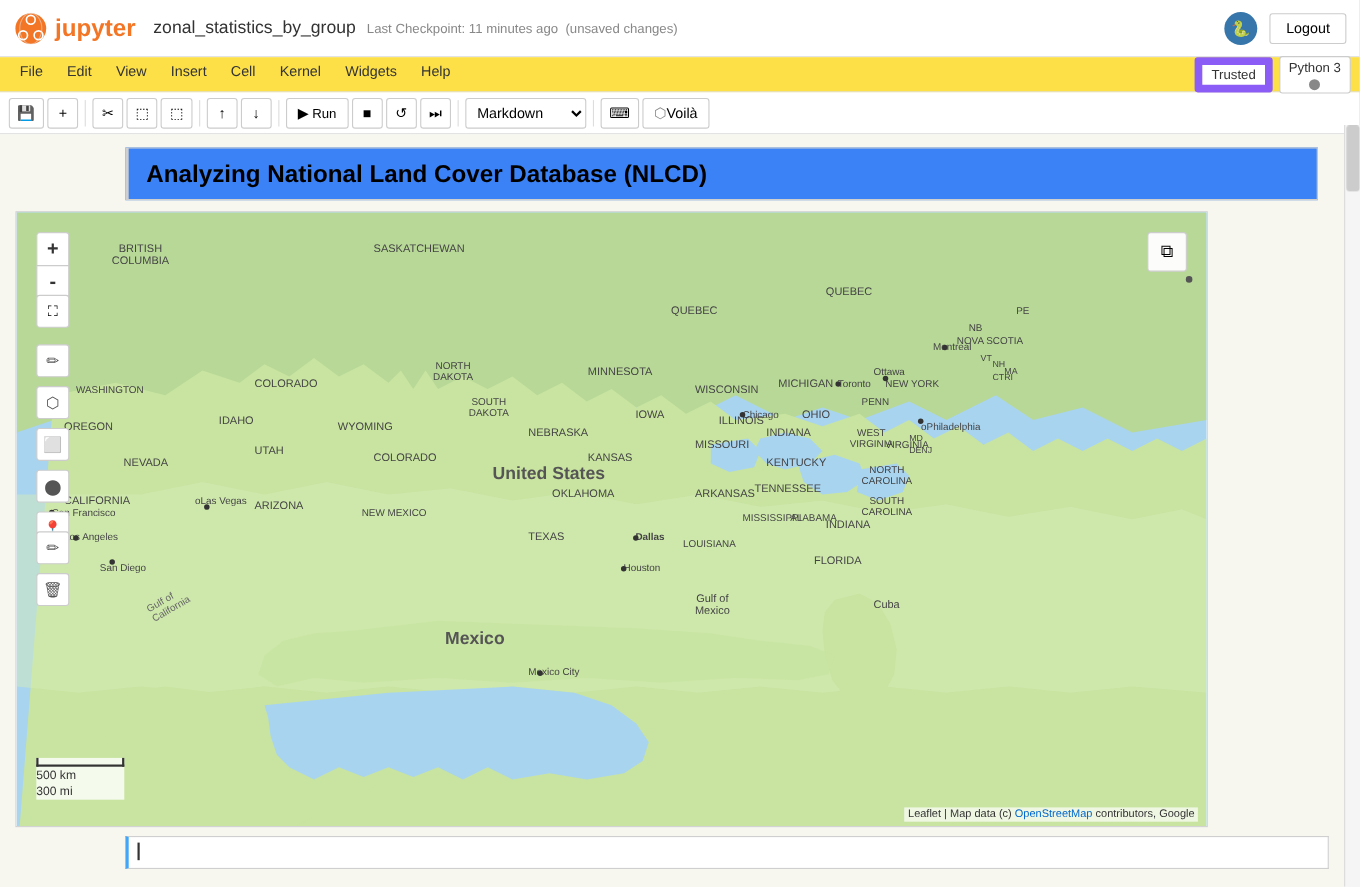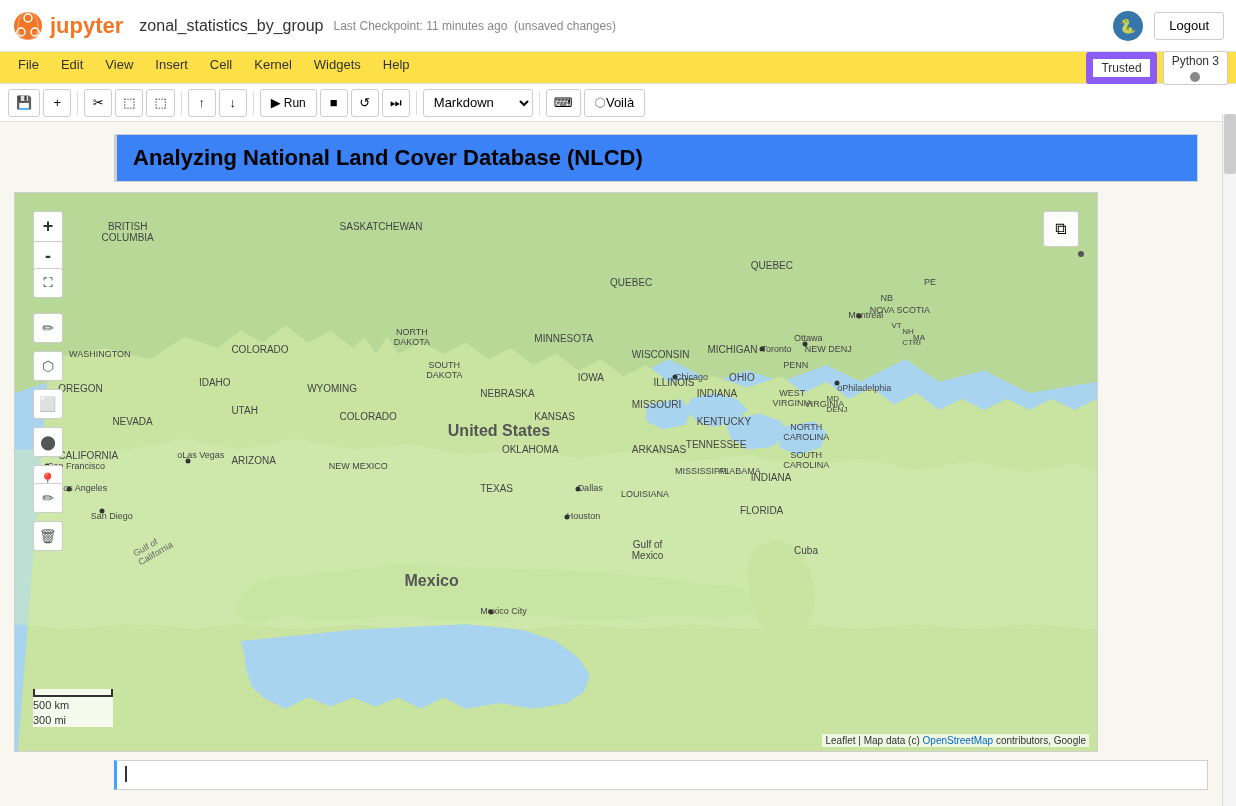--- a/index.html
+++ b/index.html
@@ -336,21 +336,21 @@
             <div class="map-label" style="top:25%; left:83%; font-size:8px;">MA</div>
             <div class="map-label" style="top:26%; left:82%; font-size:8px;">CTRI</div>
             <div class="map-label" style="top:34%; left:4%; font-size:10px;">OREGON</div>
             <div class="map-label" style="top:33%; left:17%; font-size:10px;">IDAHO</div>
             <div class="map-label" style="top:34%; left:27%; font-size:10px;">WYOMING</div>
             <div class="map-label" style="top:30%; left:38%; font-size:9px; text-align:center;">SOUTH<br>DAKOTA</div>
             <div class="map-label" style="top:32%; left:52%; font-size:10px;">IOWA</div>
             <div class="map-label" style="top:33%; left:59%; font-size:10px;">ILLINOIS</div>
             <div class="map-label" style="top:32%; left:66%; font-size:10px;">OHIO</div>
             <div class="map-label" style="top:30%; left:71%; font-size:9px;">PENN</div>
-            <div class="map-label" style="top:27%; left:73%; font-size:9px;">NEW DENJ</div>
+            <div class="map-label" style="top:27%; left:73%; font-size:9px;">NEW YORK</div>
             <div class="map-label" style="top:27%; left:69%; font-size:9px;">Toronto</div>
             <div class="map-label" style="top:40%; left:9%; font-size:10px;">NEVADA</div>
             <div class="map-label" style="top:38%; left:20%; font-size:10px;">UTAH</div>
             <div class="map-label" style="top:39%; left:30%; font-size:10px;">COLORADO</div>
             <div class="map-label" style="top:35%; left:43%; font-size:10px;">NEBRASKA</div>
             <div class="map-label" style="top:39%; left:48%; font-size:10px;">KANSAS</div>
             <div class="map-label" style="top:37%; left:57%; font-size:10px;">MISSOURI</div>
             <div class="map-label" style="top:35%; left:63%; font-size:10px;">INDIANA</div>
             <div class="map-label" style="top:32%; left:61%; font-size:9px;">Chicago</div>
             <div class="map-label" style="top:35%; left:70%; font-size:9px; text-align:center;">WEST<br>VIRGINIA</div>
@@ -369,21 +369,21 @@
             <div class="map-label" style="top:41%; left:71%; font-size:9px; text-align:center;">NORTH<br>CAROLINA</div>
             <div class="map-label" style="top:48%; left:3%; font-size:9px;">San Francisco</div>
             <div class="map-label" style="top:46%; left:15%; font-size:9px;">oLas Vegas</div>
             <div class="map-label" style="top:52%; left:4%; font-size:9px;">Los Angeles</div>
             <div class="map-label" style="top:57%; left:7%; font-size:9px;">San Diego</div>
             <div class="map-label" style="top:52%; left:43%; font-size:10px;">TEXAS</div>
             <div class="map-label" style="top:49%; left:61%; font-size:9px;">MISSISSIPPI</div>
             <div class="map-label" style="top:49%; left:65%; font-size:9px;">ALABAMA</div>
             <div class="map-label" style="top:46%; left:71%; font-size:9px; text-align:center;">SOUTH<br>CAROLINA</div>
             <div class="map-label" style="top:50%; left:68%; font-size:10px;">INDIANA</div>
-            <div class="map-label" style="top:52%; left:52%; font-size:9px;">Dallas</div>
+            <div class="map-label" style="top:52%; left:52%; font-size:9px;font-weight:bold;">Dallas</div>
             <div class="map-label" style="top:57%; left:51%; font-size:9px;">Houston</div>
             <div class="map-label" style="top:53%; left:56%; font-size:9px;">LOUISIANA</div>
             <div class="map-label" style="top:56%; left:67%; font-size:10px;">FLORIDA</div>
             <div class="map-label" style="top:62%; left:57%; font-size:10px; text-align:center;">Gulf of<br>Mexico</div>
             <div class="map-label" style="top:63%; left:72%; font-size:10px;">Cuba</div>
             <div class="map-label map-label-large" style="top:68%; left:36%; font-size:16px;">Mexico</div>
             <div class="map-label" style="top:74%; left:43%; font-size:9px;">Mexico City</div>
             <div class="map-label" style="top:62%; left:11%; font-size:9px; transform:rotate(-30deg); color:#666;">Gulf of<br>California</div>
 
             <div class="map-city-dot" style="top:27%; left:73%;"></div>

